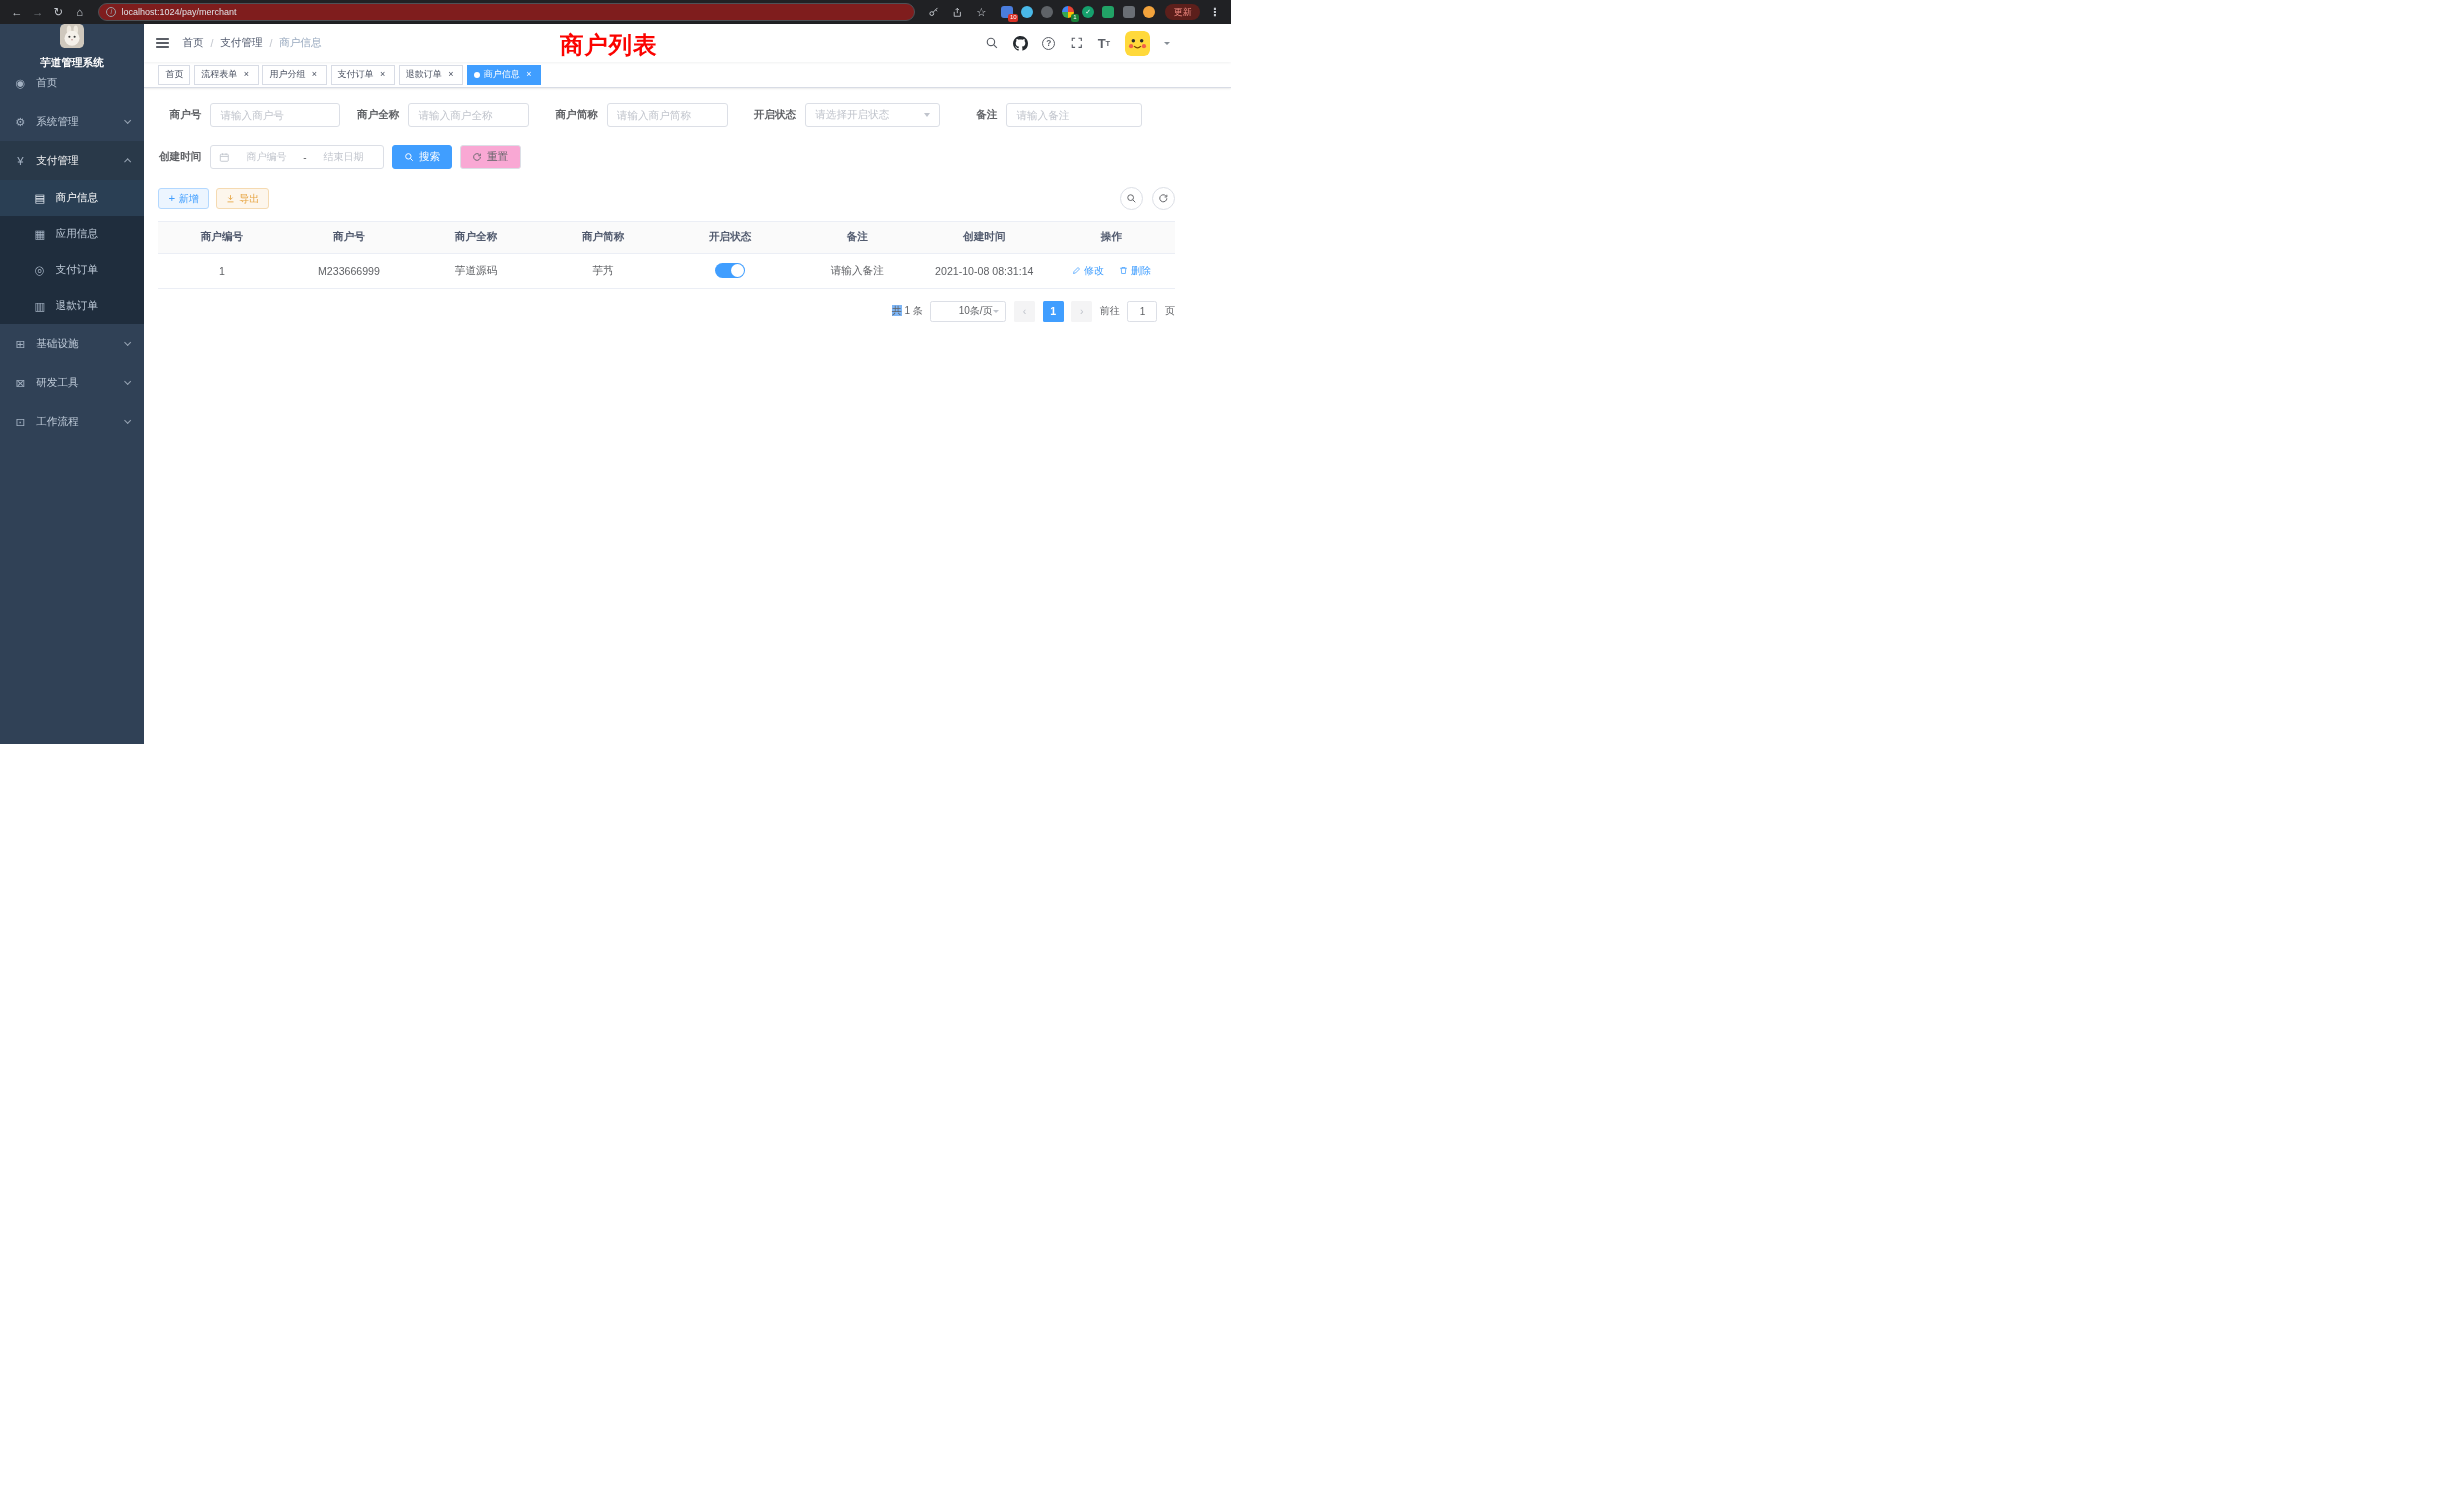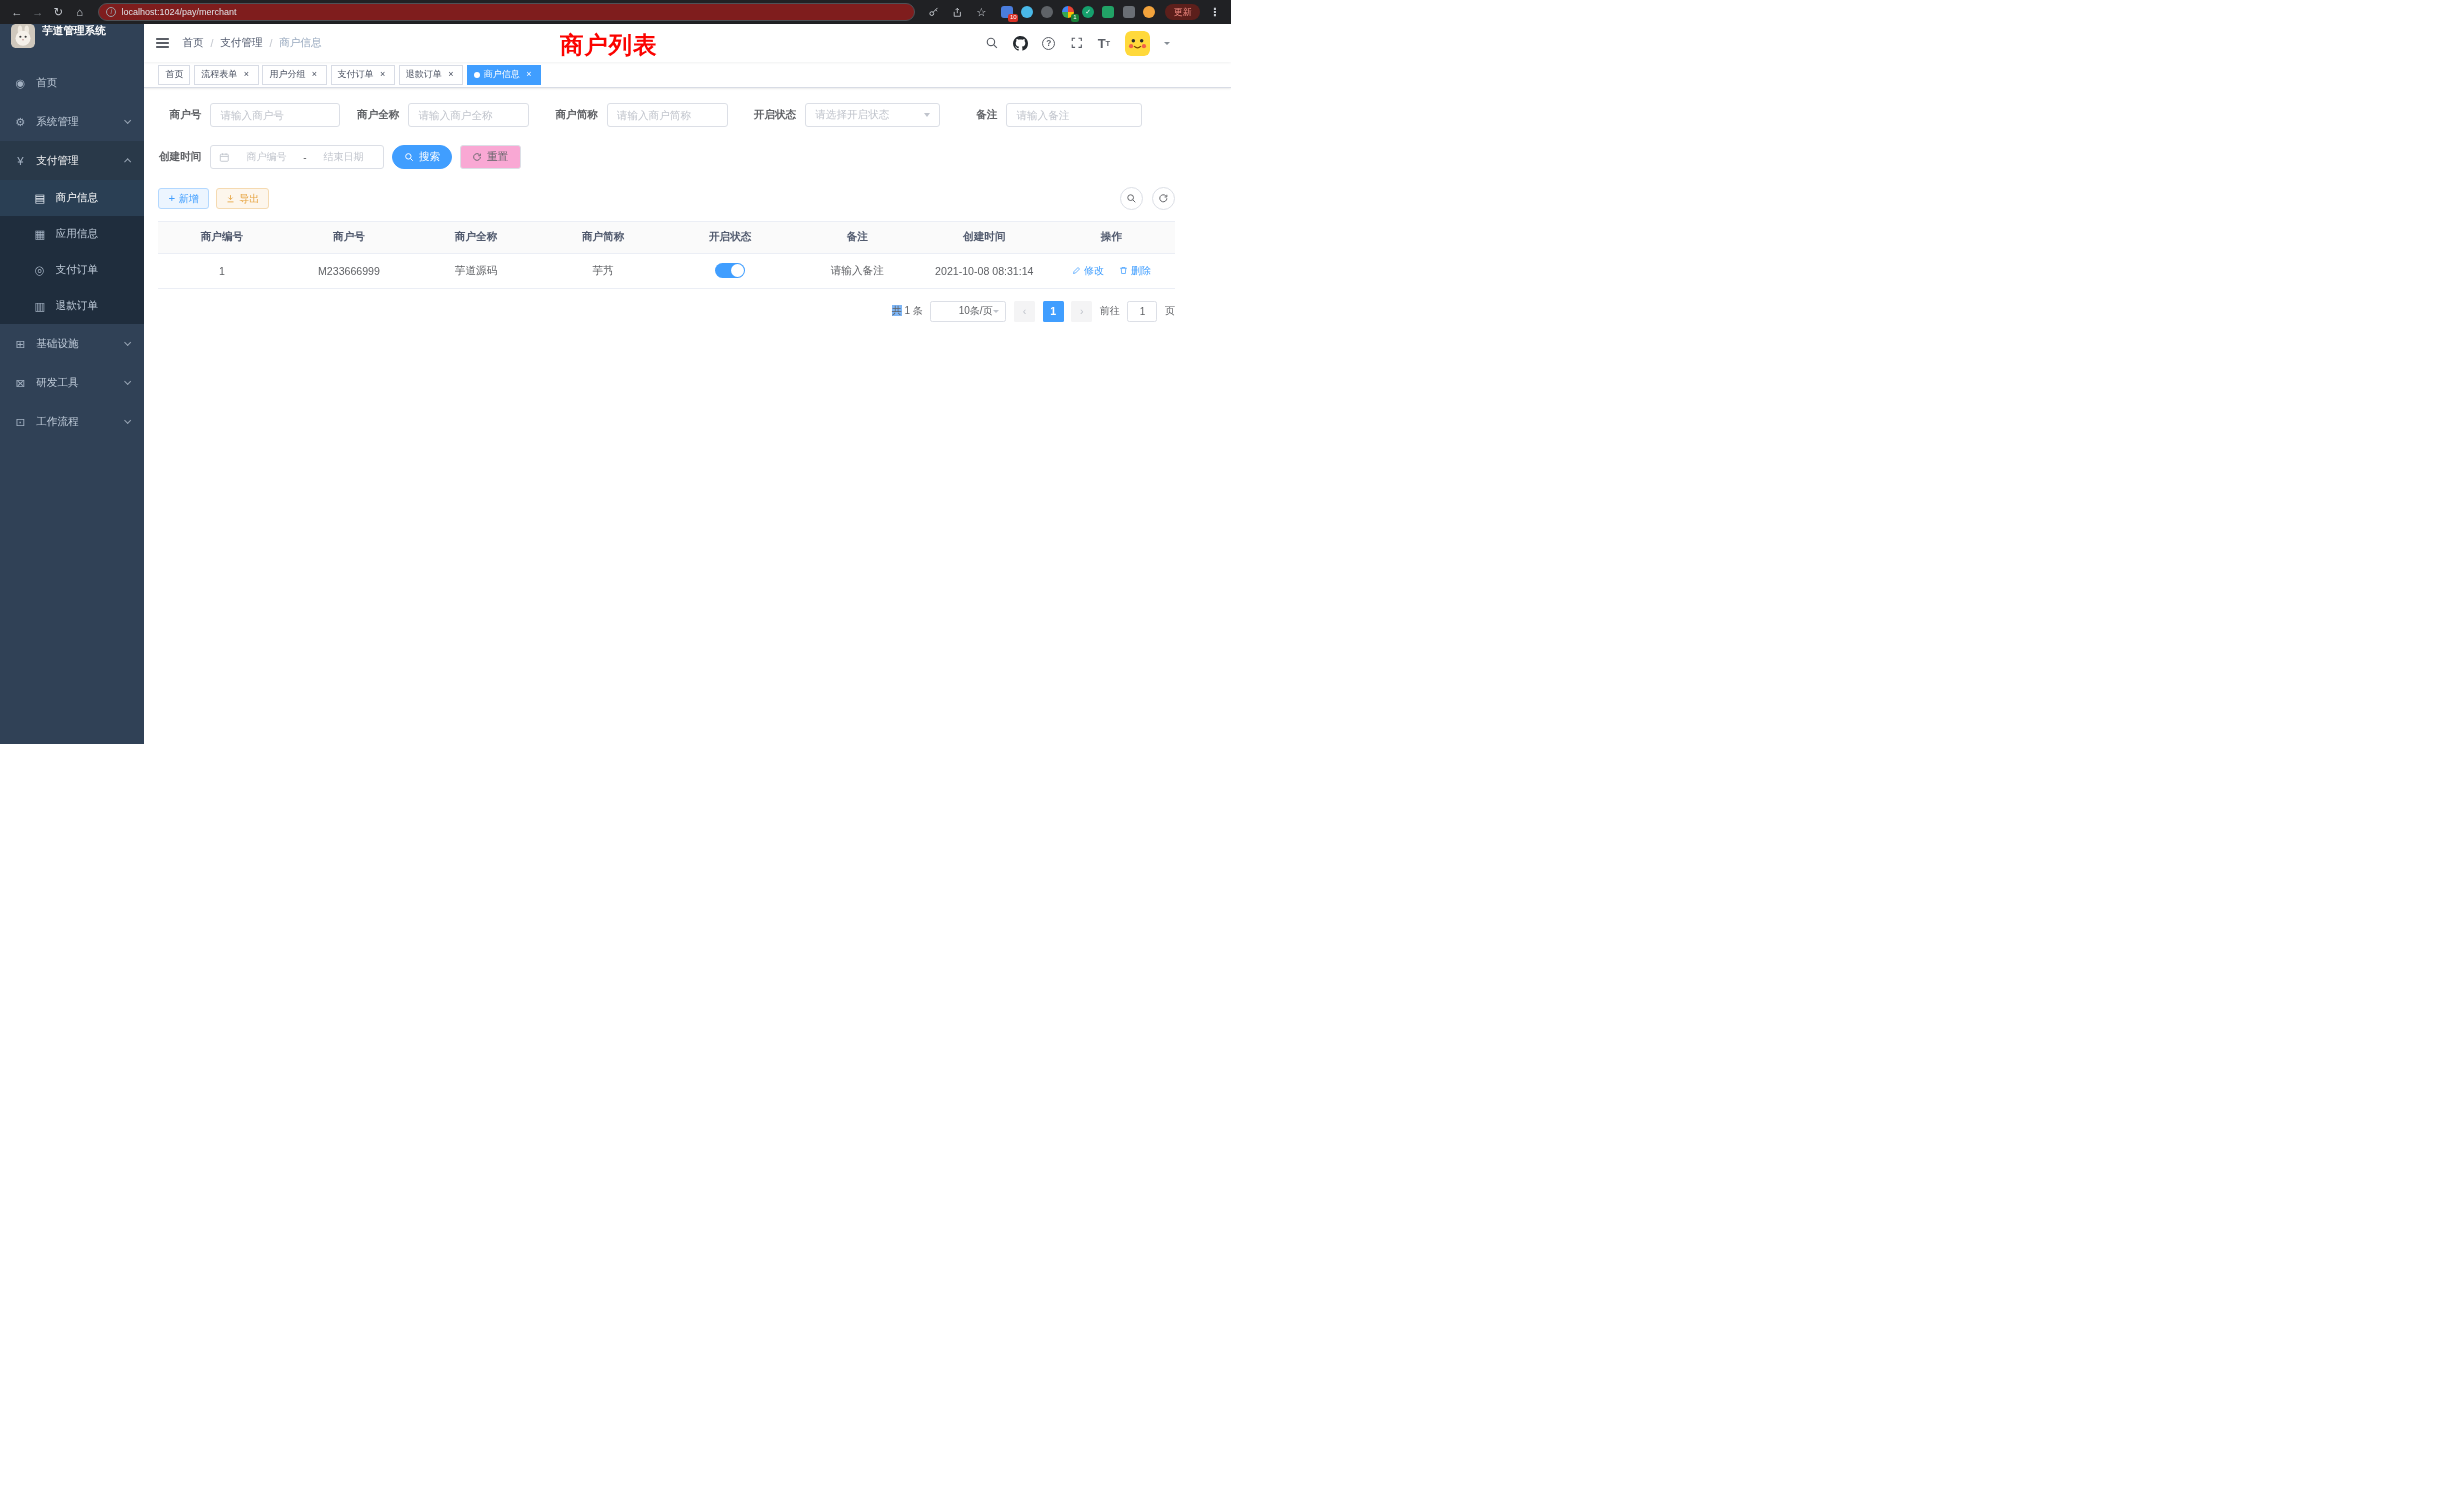--- a/index.html
+++ b/index.html
@@ -35,21 +35,21 @@
   .update-chip { height:16.7px; display:inline-flex; align-items:center; padding:0 8.3px; border-radius:8.3px;
                  background:#5c1f1b; color:#f28b82; font-size:9px; cursor:pointer; flex:none; }
   .kebab { color:#c7cbd1; font-size:11.4px; font-weight:bold; padding:0 3px; cursor:pointer; letter-spacing:0; }
 
   
   .app { display:flex; height:720px; }
   .main { flex:1; display:flex; flex-direction:column; min-width:0; background:#fff; }
 
   
   .sidebar { width:144px; flex:none; background:#304156; color:#bfcbd9; overflow:hidden; }
-  .logo-row { height:39px; display:flex; align-items:flex-start; padding:0 10.6px; gap:7.6px; cursor:pointer; }
+  .logo-row { height:39px; display:flex; align-items:center; padding:0 10.6px; gap:7.6px; cursor:pointer;flex-direction:column; }
   .logo-avatar { border-radius:4.5px; flex:none; }
   .logo-title { color:#fff; font-size:10.6px; font-weight:bold; white-space:nowrap; }
   .menu-item { height:39px; display:flex; align-items:center; padding:0 13.6px; gap:9px; font-size:10.6px;
                cursor:pointer; white-space:nowrap; }
   .mi-icon { width:13.6px; text-align:center; color:#a3b1c2; font-size:11.4px; flex:none; }
   .mi-label { flex:1; overflow:hidden; }
   .chev { width:5.3px; height:5.3px; border-right:1.1px solid #96a3b3; border-bottom:1.1px solid #96a3b3; flex:none; }
   .chev.down { transform:rotate(45deg); margin-top:-2.3px; }
   .chev.up { transform:rotate(-135deg); margin-top:3px; }
   .menu-item.parent-active { background:#293949; color:#f4f4f5; }
@@ -100,21 +100,21 @@
   .f-select { width:135px; height:24px; border:0.8px solid #dcdfe6; border-radius:3px; display:flex; align-items:center;
               justify-content:space-between; padding:0 9px; font-size:10.6px; color:#c0c4cc; cursor:pointer; background:#fff; }
   .select-caret { width:0; height:0; border-left:3.8px solid transparent; border-right:3.8px solid transparent;
                   border-top:4.5px solid #c0c4cc; }
   .date-range { width:174px; height:24px; border:0.8px solid #dcdfe6; border-radius:3px; display:flex; align-items:center;
                 padding:0 7.6px; gap:4.5px; font-size:10px; color:#c0c4cc; background:#fff; cursor:pointer; }
   .date-range .ph { flex:1; text-align:center; white-space:nowrap; }
   .date-range .dsep { color:#606266; }
   .btn { height:24px; border-radius:3px; font-size:10.6px; display:inline-flex; align-items:center; gap:4.5px;
          padding:0 11.4px; border:0.8px solid #dcdfe6; background:#f9a8d4; color:#606266; }
-  .btn.primary { background:#409eff; border-color:#409eff; color:#fff;border-radius:12px; }
+  .btn.primary { background:#409eff; border-color:#409eff; color:#fff; }
   .btn.small { height:21px; font-size:10px; padding:0 9px; gap:3.8px; }
   .btn.plain-primary { background:#ecf5ff; border-color:#b3d8ff; color:#409eff; }
   .btn.plain-warning { background:#fdf6ec; border-color:#f5dab1; color:#e6a23c; }
   .plus-g { font-size:11.4px; line-height:1; }
   .ml10 { margin-left:7.6px; }
   .toolbar-row { display:flex; align-items:center; margin-bottom:10.6px; }
   .toolbar-spacer { flex:1; }
   .circle-btn { width:23px; height:23px; border-radius:50%; border:0.8px solid #dcdfe6; background:#fff;
                 display:flex; align-items:center; justify-content:center; color:#606266; margin-left:9px; }
 

